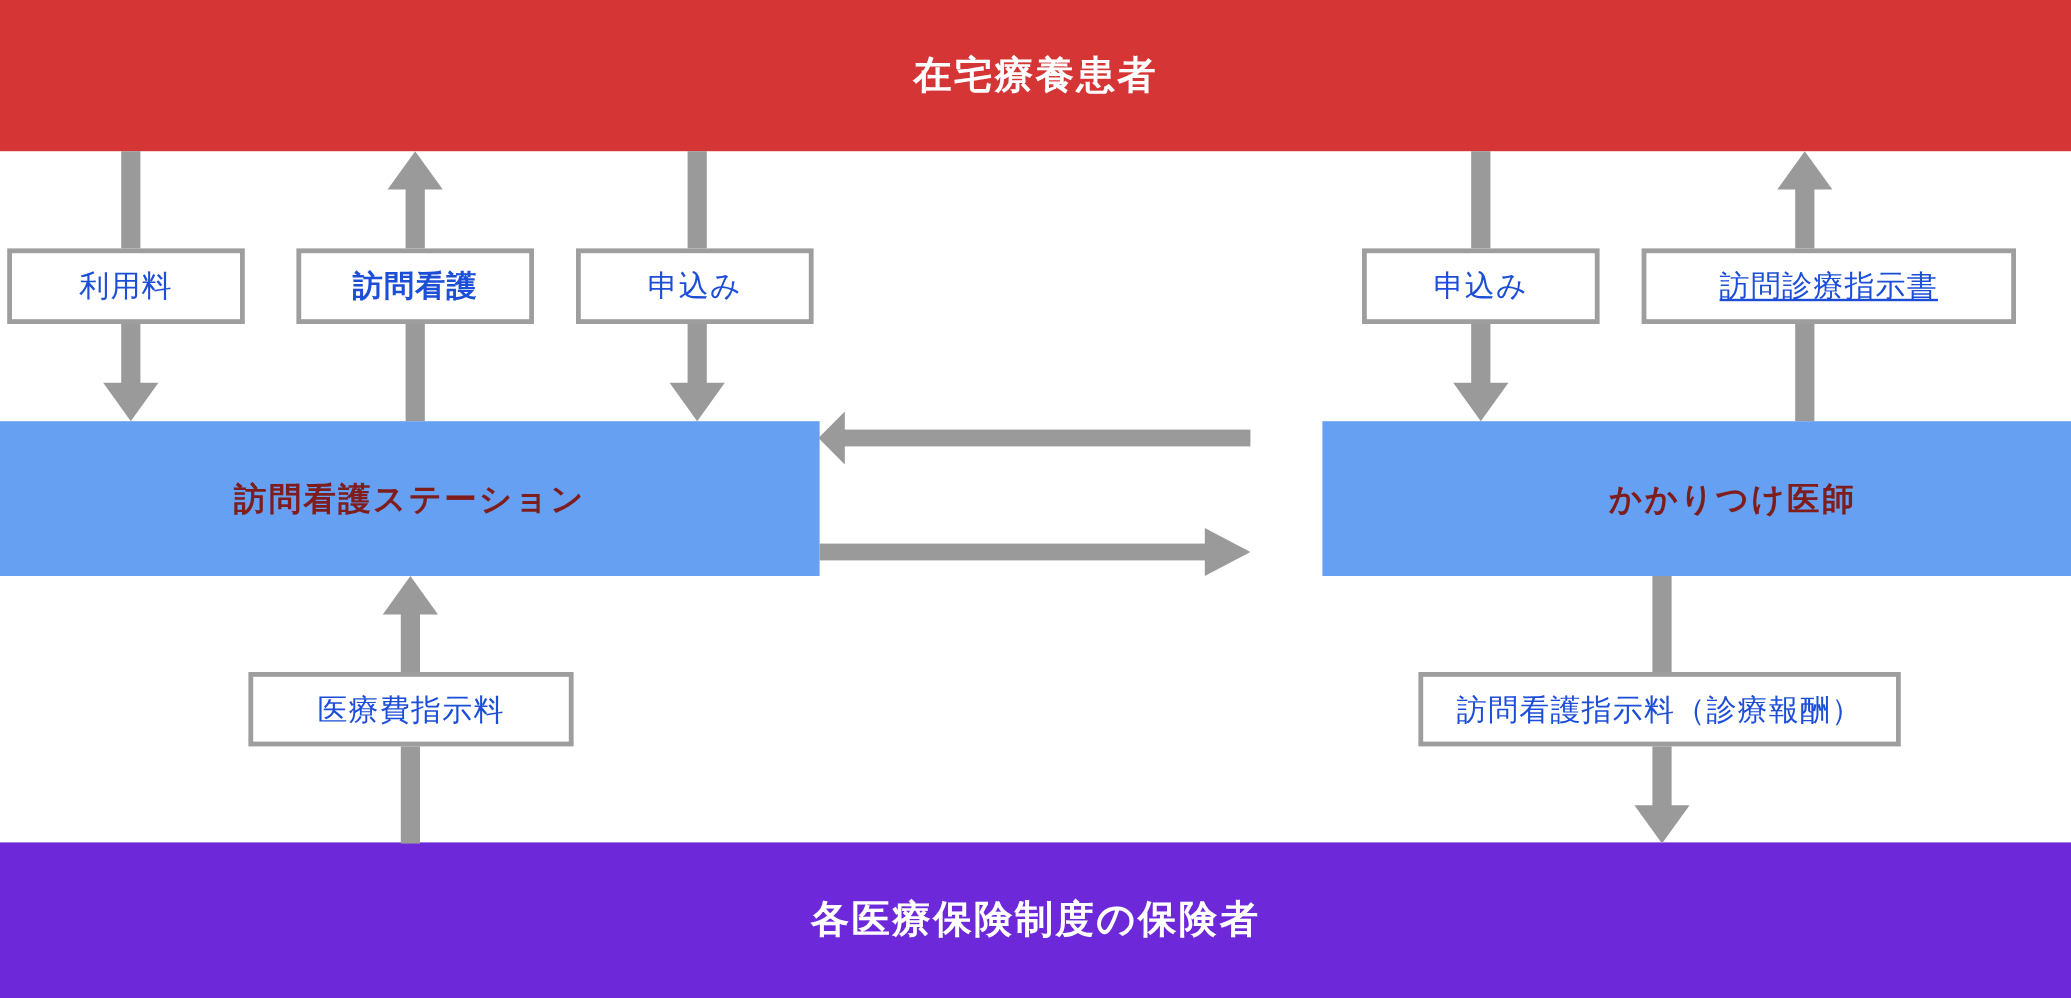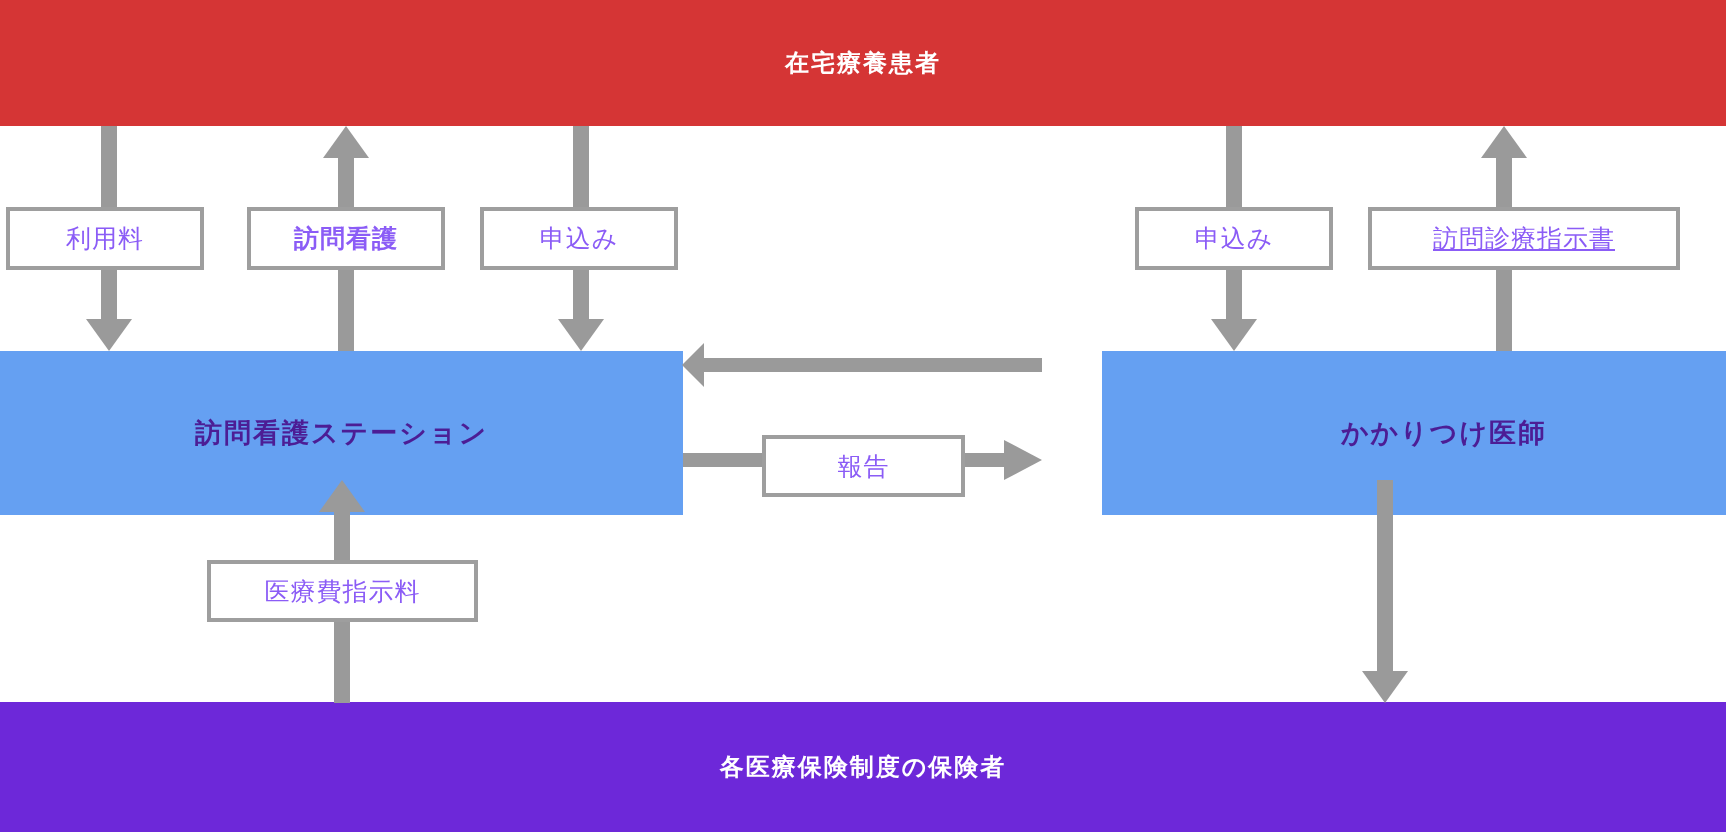--- a/index.html
+++ b/index.html
@@ -4,39 +4,39 @@
 <style>
   html,body { margin:0; padding:0; background:#ffffff; }
   .canvas {
     position:relative; width:1726px; height:832px; background:#ffffff;
     font-family:"Liberation Sans", sans-serif; overflow:hidden;
   }
   
   .banner {
     position:absolute; left:0; width:1726px;
     display:flex; align-items:center; justify-content:center;
-    color:#ffffff; font-weight:bold; font-size:24px; letter-spacing:2px;
+    color:#ffffff; font-weight:bold; font-size:32px; letter-spacing:2px;
     z-index:1;
   }
   .banner.patient { top:0; height:126px; background:#D53535; }
   .banner.insurer { top:702px; height:130px; background:#6d28d9; }
   .bluebox {
-    position:absolute; top:351px; height:164px; background:#65A0F2;
+    position:absolute; top:351px; height:129px; background:#65A0F2;
     display:flex; align-items:center; justify-content:center;
-    color:#4c1d95; font-weight:bold; font-size:27px; letter-spacing:2px;
+    color:#7f1d1d; font-weight:bold; font-size:27px; letter-spacing:2px;
     z-index:1;
   }
   .bluebox.station { left:0; width:683px; }
   .bluebox.doctor  { left:1102px; width:684px; }
   
   .lbl {
     position:absolute; box-sizing:border-box; background:#ffffff;
     border:4px solid #9E9E9E;
     display:flex; align-items:center; justify-content:center;
-    font-size:25px; color:#8b5cf6; letter-spacing:1px; z-index:3;
+    font-size:25px; color:#1d4ed8; letter-spacing:1px; z-index:3;
   }
   
   .varrow { position:absolute; width:46px; z-index:2; }
   .varrow .shaft { position:absolute; left:15px; width:16px; background:#9A9A9A; }
   .varrow.down .shaft { top:0; bottom:30px; }
   .varrow.up   .shaft { top:30px; bottom:0; }
   .varrow .head { position:absolute; left:0; width:0; height:0;
     border-left:23px solid transparent; border-right:23px solid transparent; }
   .varrow.down .head { bottom:0; border-top:32px solid #9A9A9A; }
   .varrow.up   .head { top:0; border-bottom:32px solid #9A9A9A; }
@@ -94,26 +94,26 @@
   <div class="lbl" style="left:247px; top:207px; width:198px; height:63px;font-weight:bold;">訪問看護</div>
   <div class="lbl" style="left:480px; top:207px; width:198px; height:63px;">申込み</div>
   <div class="lbl" style="left:1135px; top:207px; width:198px; height:63px;">申込み</div>
   <div class="lbl" style="left:1368px; top:207px; width:312px; height:63px;text-decoration:underline;">訪問診療指示書</div>
 
   <div class="hline" style="left:702px; top:358px; width:340px;"></div>
   <div class="hhead-left" style="left:682px; top:343px;"></div>
 
   <div class="hline" style="left:683px; top:453px; width:322px;"></div>
   <div class="hhead-right" style="left:1004px; top:440px;"></div>
-  <div class="lbl" style="left:762px; top:435px; width:203px; height:62px;">報告</div>
 
   <div class="varrow up" style="left:319px; top:480px; height:223px;">
     <div class="shaft"></div>
     <div class="head"></div>
   </div>
   <div class="lbl" style="left:207px; top:560px; width:271px; height:62px;">医療費指示料</div>
 
   <div class="varrow down" style="left:1362px; top:480px; height:223px;">
     <div class="shaft"></div>
     <div class="head"></div>
   </div>
+  <div class="lbl" style="left:1182px; top:560px; width:402px; height:62px;">訪問看護指示料（診療報酬）</div>
 
 </div>
 
 </body></html>

